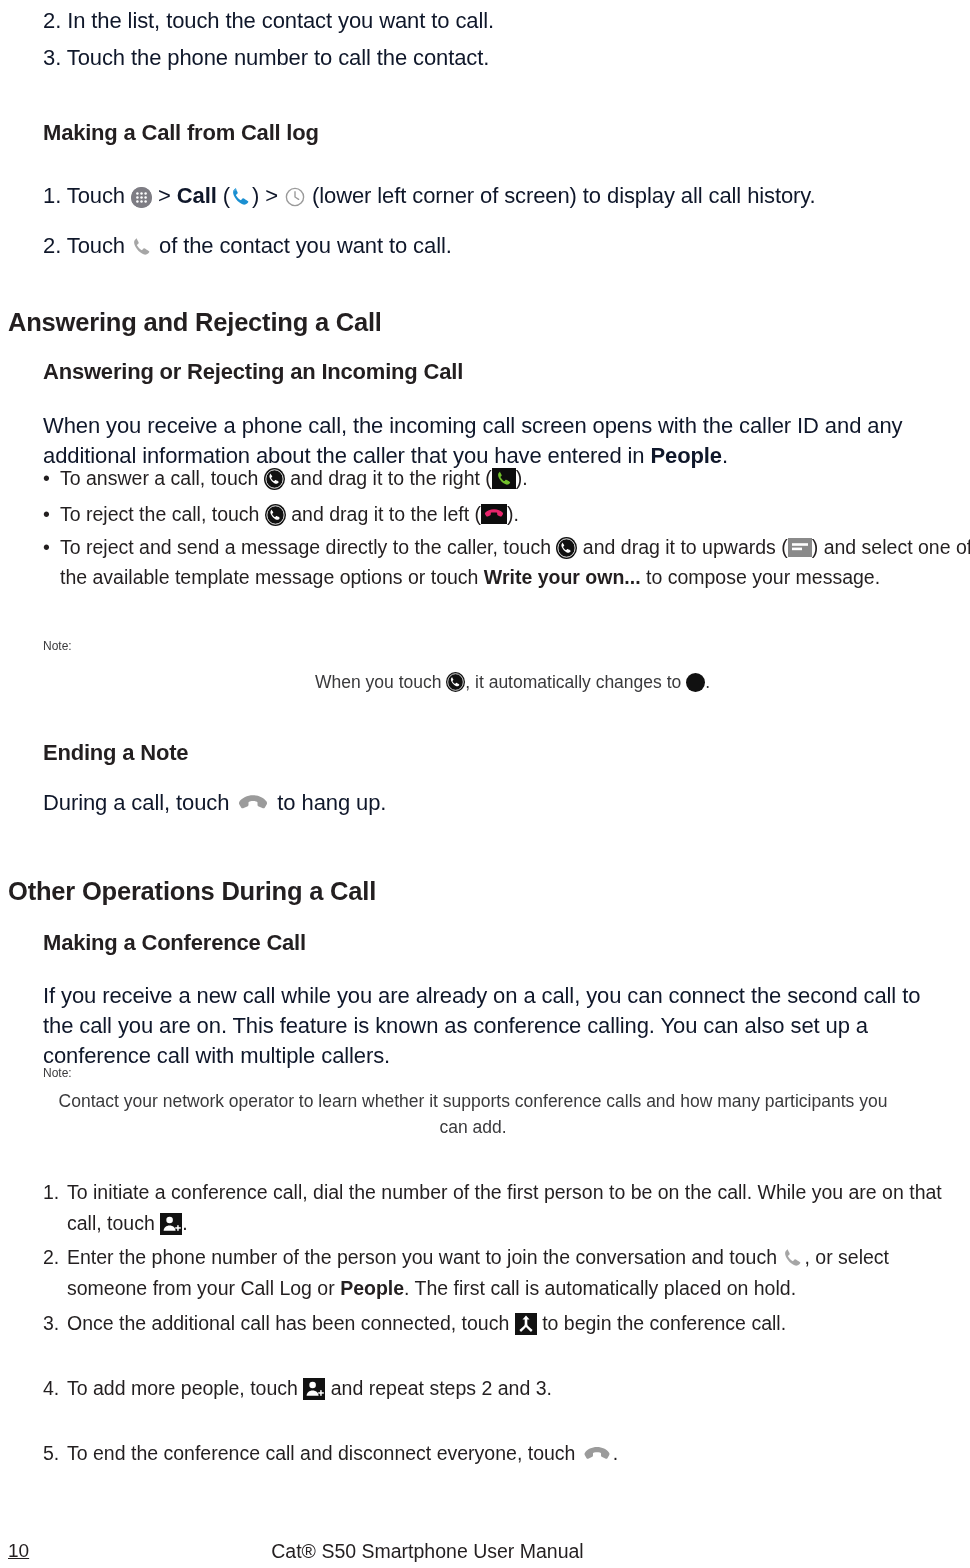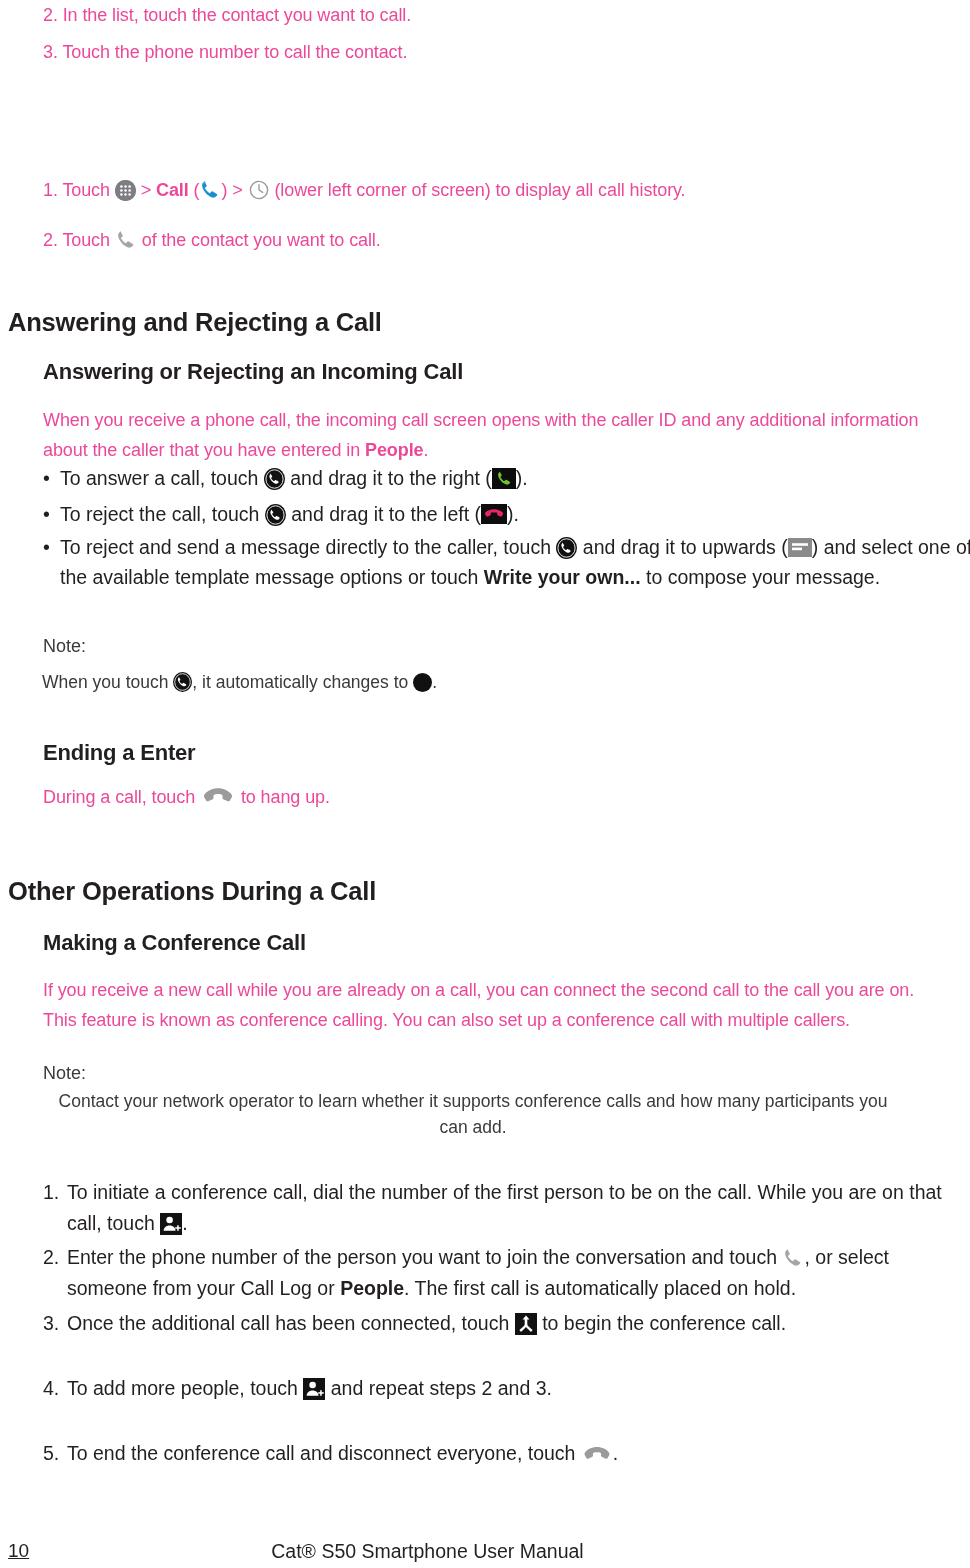--- a/index.html
+++ b/index.html
@@ -19,24 +19,25 @@
   .page {
     position: relative;
     width: 970px;
     height: 1568px;
     box-sizing: border-box;
   }
 
   
   .body-text {
     position: absolute;
-    font-size: 18px;
+    font-size: 22px;
     line-height: 30px;
-    color: #ec4899;
+    color: #0f172a;
     letter-spacing: -0.1px;
+    margin-top: 6px;
   }
 
   .h1 {
     position: absolute;
     left: 8px;
     font-size: 25.5px;
     font-weight: bold;
     letter-spacing: -0.2px;
     color: #231f20;
   }
@@ -45,21 +46,21 @@
     position: absolute;
     left: 43px;
     font-size: 22px;
     font-weight: bold;
     letter-spacing: -0.2px;
     color: #231f20;
   }
 
   .note-label {
     position: absolute;
-    font-size: 18px;
+    font-size: 12px;
     color: #3a3a3c;
     line-height: 26px;
   }
 
   .note-text {
     position: absolute;
     font-size: 17.5px;
     line-height: 26px;
     color: #3a3a3c;
   }
@@ -169,20 +170,21 @@
 </style>
 </head>
 <body>
 
 <div class="page">
 
   <div class="body-text" style="left:43px; top:0px; width:900px;">2. In the list, touch the contact you want to call.</div>
 
   <div class="body-text" style="left:43px; top:37px; width:900px;">3. Touch the phone number to call the contact.</div>
 
+  <div class="h2" style="top:120px;">Making a Call from Call log</div>
 
   <div class="body-text" style="left:43px; top:175px; width:910px;">
     <span>1. Touch </span><span class="ic ic-appdrawer">
         <svg width="21" height="21" viewBox="0 0 21 21" style="display:block">
           <circle cx="10.5" cy="10.5" r="10.5" fill="#7e7d84"></circle>
           <g fill="#ffffff">
             <circle cx="6.4" cy="6.6" r="1.25"></circle>
             <circle cx="10.5" cy="6.6" r="1.25"></circle>
             <circle cx="14.6" cy="6.6" r="1.25"></circle>
             <circle cx="6.4" cy="10.5" r="1.25"></circle>
@@ -263,31 +265,31 @@
         <svg width="24" height="19" viewBox="0 0 24 19" style="display:block">
           <rect x="0" y="0" width="24" height="19" fill="#8a8a8a"></rect>
           <rect x="4" y="5.2" width="16" height="2.6" fill="#ffffff"></rect>
           <rect x="4" y="9.6" width="10" height="2.6" fill="#ffffff"></rect>
         </svg>
       </span><span>) and select one of the available template message options or touch </span><span class="bold">Write your own...</span><span> to compose your message.</span>
   </div>
 
   <div class="note-label" style="left:43px; top:633px;">Note:</div>
 
-  <div class="note-text" style="left:42px; top:669px; width:905px;">
+  <div class="note-text" style="left:60px; top:669px; width:905px;text-align:center;">
     <span>When you touch </span><span class="ic ic-answer-circle" style="width:19px;height:20px;vertical-align:-4px;">
         <svg width="19" height="20" viewBox="0 0 21 22" style="display:block">
           <ellipse cx="10.5" cy="11" rx="10.5" ry="11" fill="#111111"></ellipse>
           <ellipse cx="10.5" cy="11" rx="8.6" ry="9.2" fill="none" stroke="#ffffff" stroke-width="0.9"></ellipse>
           <path d="M7.1 5.6c-.5.2-1 .7-1.4 1.3-.5.9-.4 1.9.2 3.3.7 1.5 1.8 3 3.2 4.1 1.3 1.1 2.6 1.6 3.6 1.5.7-.1 1.4-.6 1.8-1.3.3-.4.3-.6.1-.8-.2-.2-1-.7-1.7-1.1-1.2-.8-1.4-.8-1.7-.6-.2.1-.5.5-.6.7-.3.4-.4.4-.8.3-.7-.3-2-1.6-2.5-2.6-.3-.5-.3-.6.1-.9.2-.2.5-.4.7-.6.2-.3.2-.5-.5-1.6-.6-1.1-.9-1.6-1.1-1.6 0 0-.1 0-.4-.1z" fill="#ffffff"></path>
         </svg>
       </span><span>, it automatically changes to </span><span class="ic ic-black-circle"></span><span>.</span>
   </div>
 
-  <div class="h2" style="top:740px;">Ending a Enter</div>
+  <div class="h2" style="top:740px;">Ending a Note</div>
 
   <div class="body-text" style="left:43px; top:782px; width:905px;">
     <span>During a call, touch </span><span class="ic ic-hangup-gray">
         <svg width="36" height="20" viewBox="0 0 36 20" style="display:block">
           <path d="M18 2.2c-5.8 0-10.9 2.6-13.4 6.1-.9 1.3-.8 2.4-.1 3.5l1.6 2.6c.6 1 1.5 1.2 2.6.7l3.5-1.6c1-.5 1.3-1.1 1.3-2.1v-1.6c0-.9.3-1.2 1.3-1.4 1.2-.3 2.4-.4 3.2-.4s2 .1 3.2.4c1 .2 1.3.5 1.3 1.4v1.6c0 1 .3 1.6 1.3 2.1l3.5 1.6c1.1.5 2 .3 2.6-.7l1.6-2.6c.7-1.1.8-2.2-.1-3.5C28.9 4.8 23.8 2.2 18 2.2z" fill="#9b9b9b"></path>
         </svg>
       </span><span> to hang up.</span>
   </div>
 
   <div class="h1" style="top:877px;">Other Operations During a Call</div>

